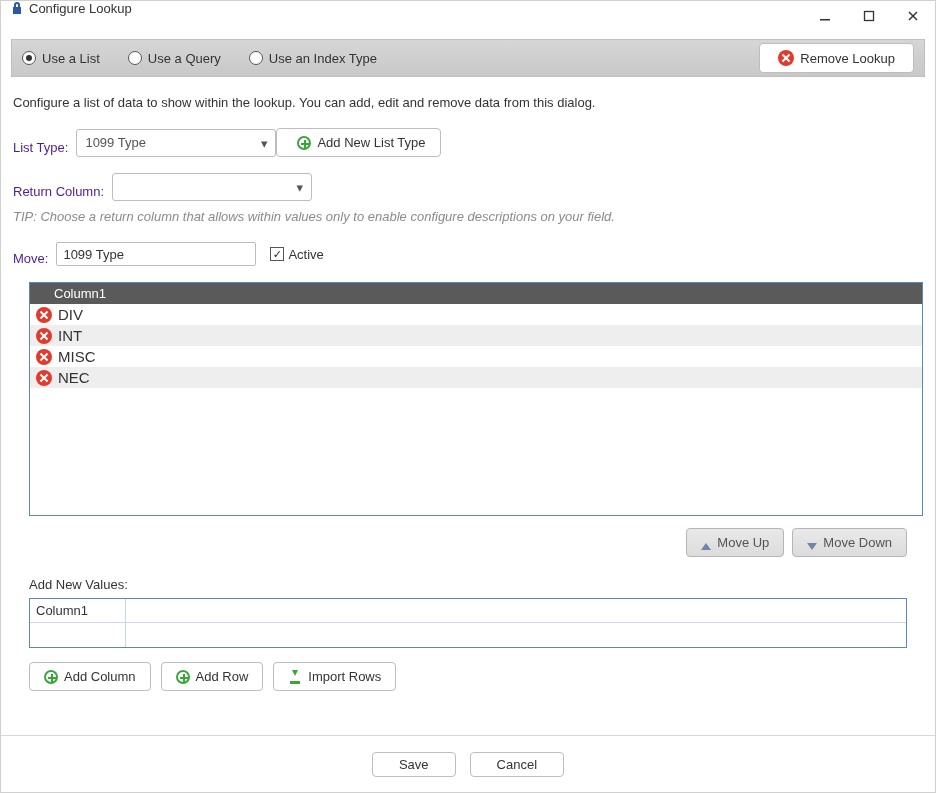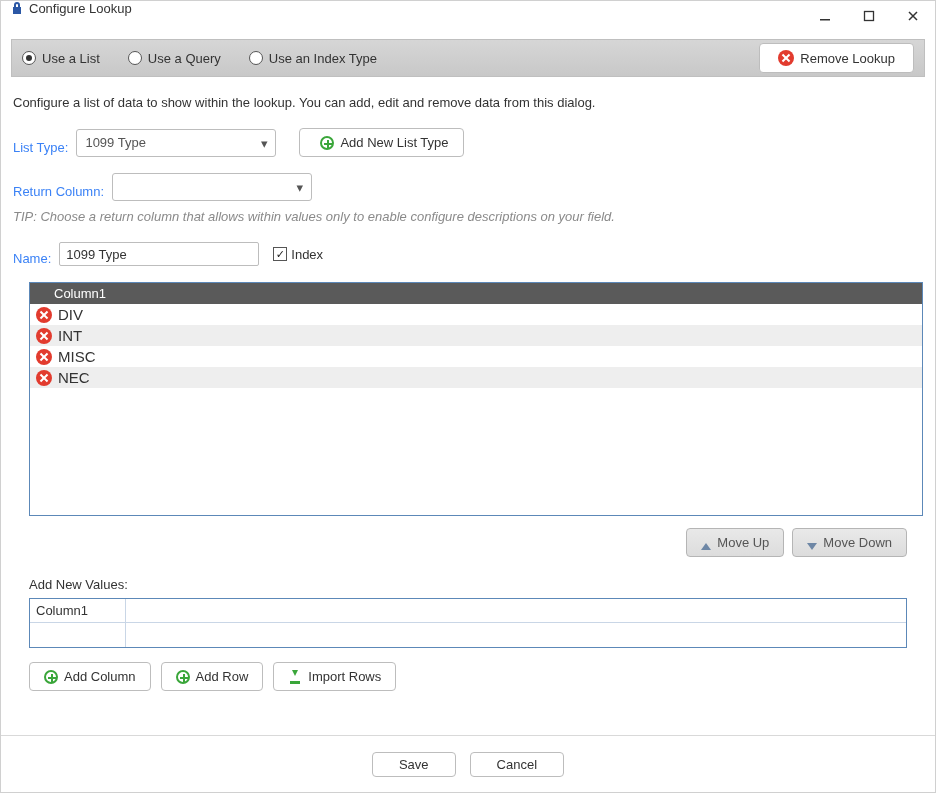--- a/index.html
+++ b/index.html
@@ -91,21 +91,21 @@
   }
   .content {
     padding: 6px 12px 0 12px;
     flex:1;
     display:flex;
     flex-direction:column;
     overflow:hidden;
   }
   .hint { color:#333; margin:4px 0 18px 0; }
   .row { display:flex; align-items:center; margin-bottom:16px; }
-  .row label { margin-right:8px; color:#3b82f6;margin-top:9px; }
+  .row label { margin-right:8px; color:#4c1d95;margin-top:9px; }
   .select {
     border:1px solid #bdbdbd;
     border-radius:3px;
     height:28px;
     display:flex; align-items:center;
     padding:0 8px;
     background:#fff;
     position:relative;
     color:#555;
   }
@@ -281,40 +281,40 @@
 
 <div class="content">
   <div class="hint">Configure a list of data to show within the lookup. You can add, edit and remove data from this dialog.</div>
 
   <div class="row">
     <label>List Type:</label>
     <div class="select" style="width:200px;">
       <span>1099 Type</span>
       <span class="chev">▾</span>
     </div>
-    <div class="btn" style="margin-left:23px;padding-left:20px;">
+    <div class="btn" style="margin-left:0;padding-left:20px;">
       <span class="plus-icon"></span>
       <span>Add New List Type</span>
     </div>
   </div>
 
   <div class="row">
     <label>Return Column:</label>
     <div class="select" style="width:200px;">
       <span></span>
       <span class="chev">▾</span>
     </div>
   </div>
   <div class="tip">TIP: Choose a return column that allows within values only to enable configure descriptions on your field.</div>
 
   <div class="row">
-    <label>Name:</label>
+    <label>Move:</label>
     <input type="text" class="field" style="width: 200px;" value="1099 Type">
     <span class="chk checked"></span>
-    <span>Index</span>
+    <span>Active</span>
   </div>
 
   <div class="grid">
     <div class="grid-header">Column1</div>
     <div>
       <div class="grid-row">
         <span class="del-icon"></span>
         <span>DIV</span>
       </div>
       <div class="grid-row">

